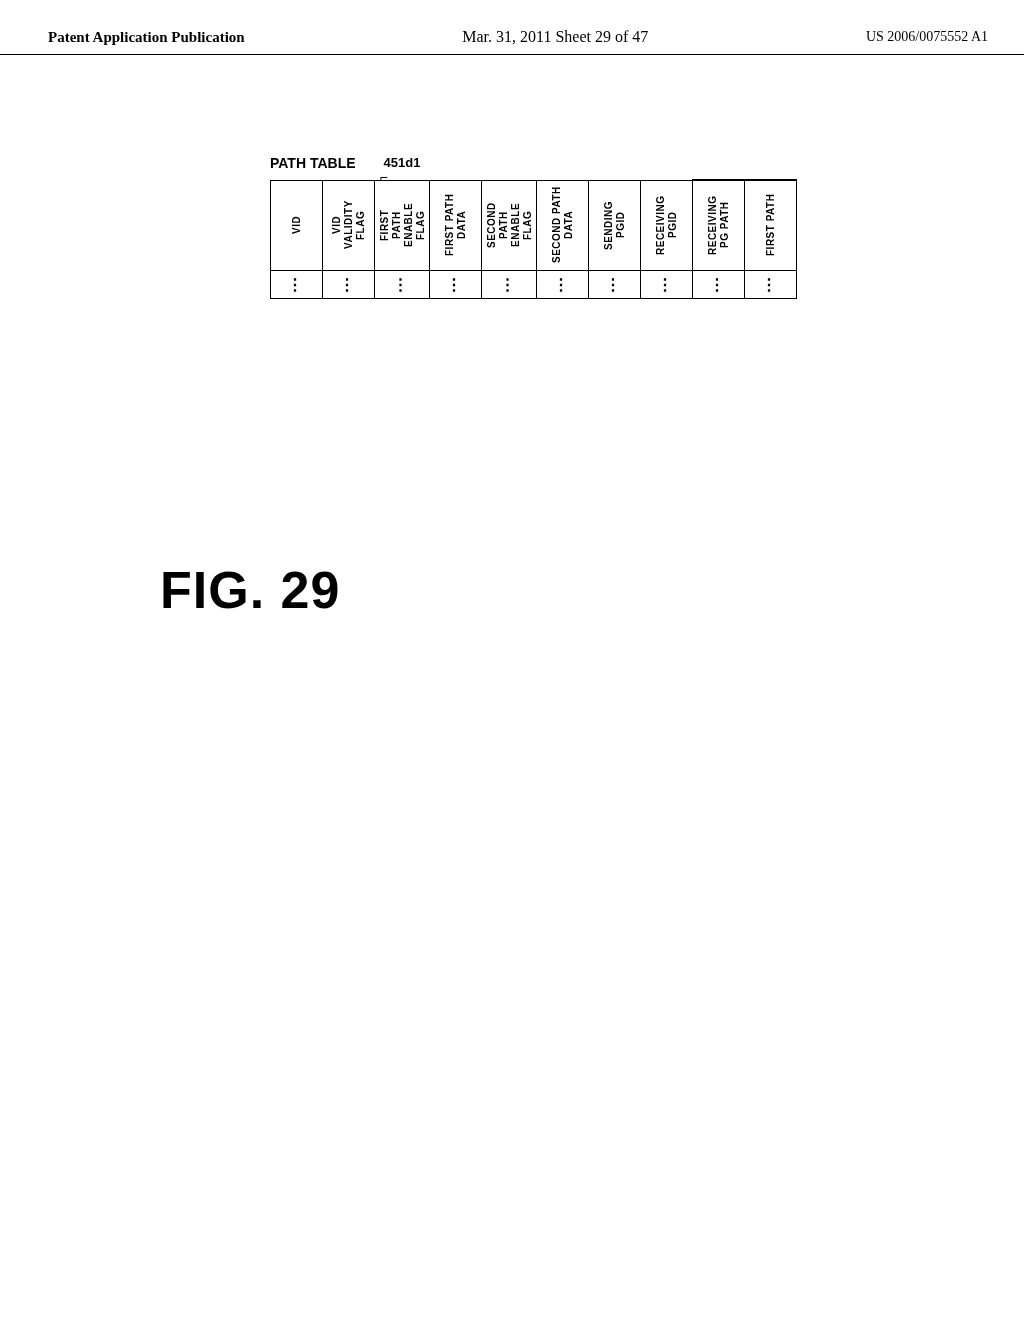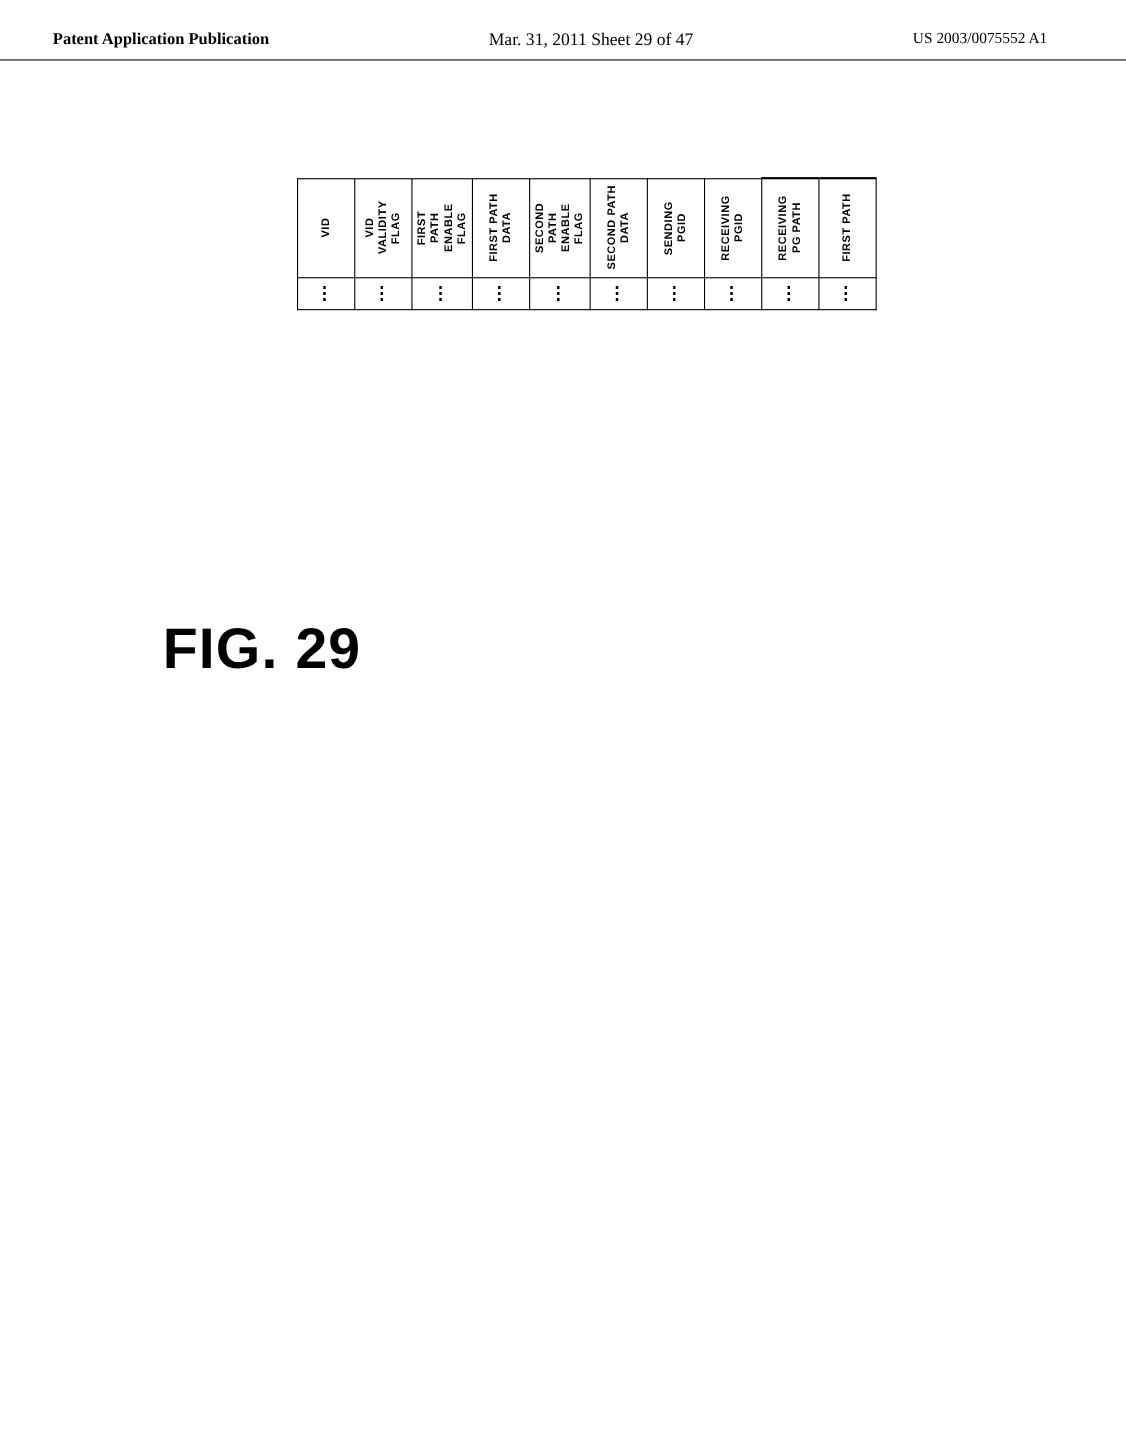--- a/index.html
+++ b/index.html
@@ -13,22 +13,22 @@
       height: 1320px;
       background: #ffffff;
       font-family: 'Times New Roman', Times, serif;
       position: relative;
       overflow: hidden;
     }
 
     .header {
       display: flex;
       justify-content: space-between;
-      align-items: flex-start;
-      padding: 28px 72px 0 48px;
+      align-items: center;
+      padding: 28px 36px 0 48px;
       border-bottom: 1px solid #000;
       padding-bottom: 8px;
     }
 
     .header-left {
       font-size: 15px;
       font-weight: bold;
       font-family: 'Times New Roman', Times, serif;
     }
 
@@ -38,21 +38,21 @@
       text-align: center;
     }
 
     .header-right {
       font-size: 14px;
       font-family: 'Times New Roman', Times, serif;
     }
 
     .fig-label {
       position: absolute;
-      left: 148px;
+      left: 160px;
       top: 560px;
       font-size: 52px;
       font-weight: bold;
       font-family: Arial, sans-serif;
       letter-spacing: 1px;
     }
 
     .main-content {
       position: absolute;
       top: 155px;
@@ -107,29 +107,37 @@
     .table-wrapper {
       margin-top: 6px;
     }
   </style>
 </head>
 <body>
 
 <div class="header">
   <div class="header-left">Patent Application Publication</div>
   <div class="header-center">Mar. 31, 2011  Sheet 29 of 47</div>
-  <div class="header-right">US 2003/0075552 A1</div>
+  <div class="header-right">US 2006/0075552 A1</div>
 </div>
 
 <div class="fig-label">FIG. 29</div>
 
 <div class="main-content">
 
   <div style="display:flex; flex-direction: column; margin-top: 0;">
 
+    <div style="display:flex; align-items:flex-start; margin-bottom:2px; margin-left: 0px;">
+      <span style="font-size:14px; font-family:Arial,sans-serif; font-weight:bold; margin-right: 28px;">PATH TABLE</span>
+      <div style="display:flex; flex-direction:column; align-items:flex-start; position:relative;">
+        <span style="font-size:13px; font-family:Arial,sans-serif; font-weight:bold; margin-left:0px;">451d1</span>
+
+        <span style="font-size:14px; font-family:Arial,sans-serif; position:absolute; top:14px; left: -4px; font-weight:normal;">⌐</span>
+      </div>
+    </div>
 
     <div class="table-wrapper">
       <table class="path-table">
         <thead>
           <tr>
             <th>VID</th>
             <th>VID<br>VALIDITY<br>FLAG</th>
             <th>FIRST<br>PATH<br>ENABLE<br>FLAG</th>
             <th>FIRST PATH<br>DATA</th>
             <th>SECOND<br>PATH<br>ENABLE<br>FLAG</th>

